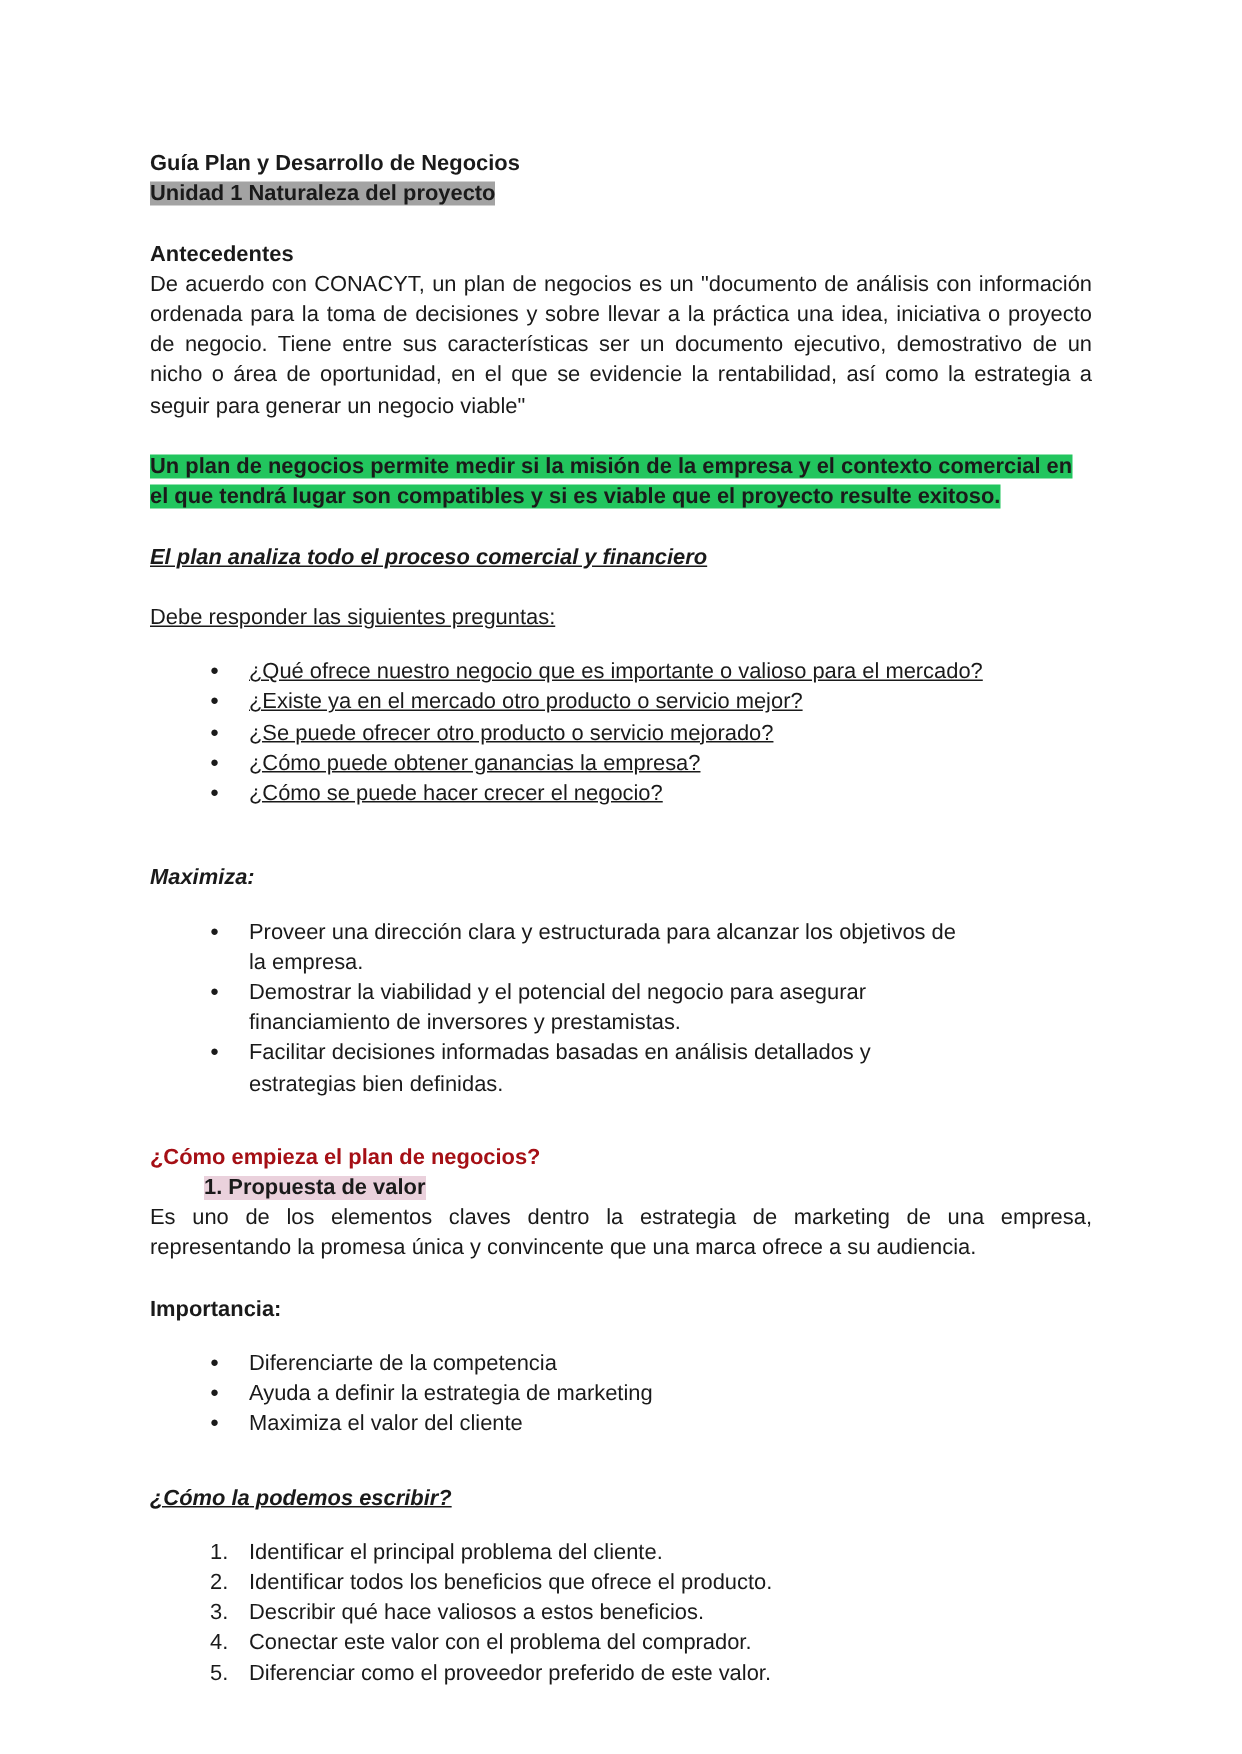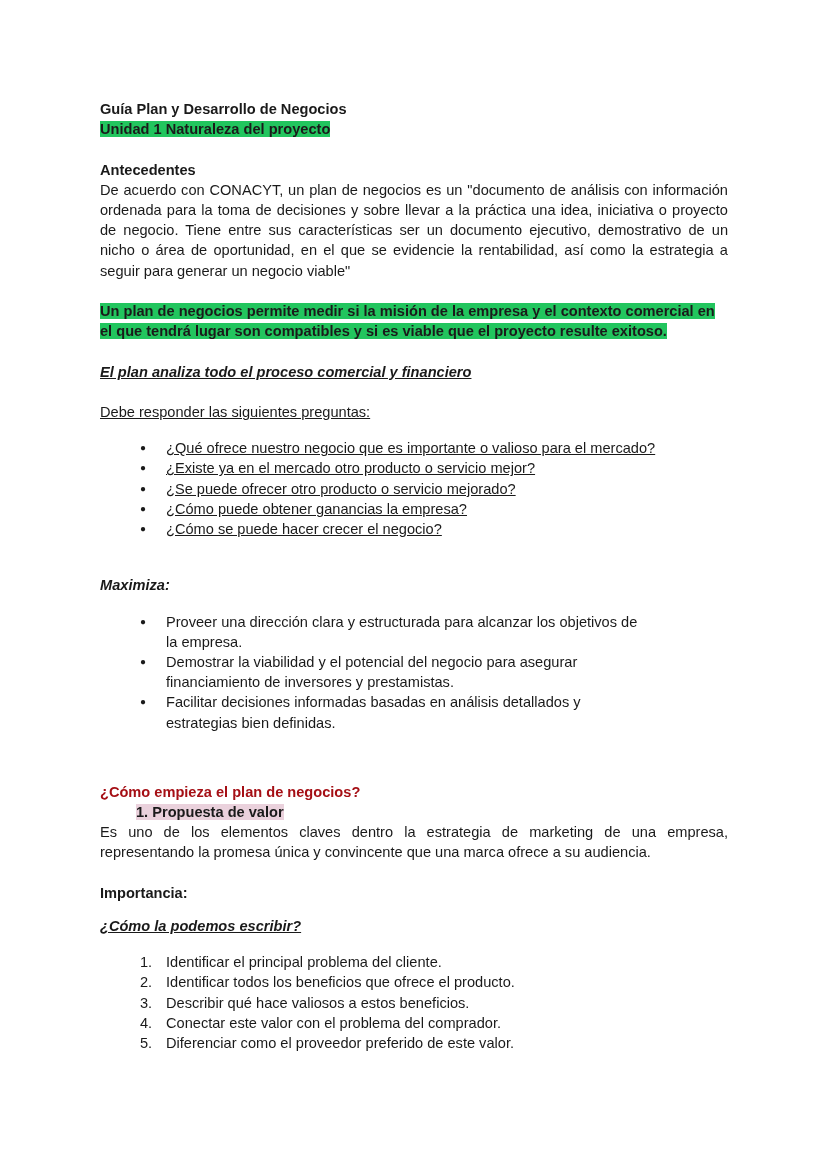--- a/index.html
+++ b/index.html
@@ -1,27 +1,27 @@
 <!DOCTYPE html>
 <html><head>
 <meta charset="utf-8">
 <style>
   html, body { margin: 0; padding: 0; background: #ffffff; }
   body { width: 828px; height: 1169px; position: relative; overflow: hidden;
          font-family: "Liberation Sans", sans-serif; color: #1a1a1a; }
   .page { position: absolute; left: 100px; top: 99px; width: 628px; font-size: 14.6px; line-height: 20.2px; }
   .center { text-align: left; }
   .title { font-weight: bold; }
-  .hl-peach { background: #22c55e; }
+  .hl-peach { background: #a3a3a3; }
   .hl-yellow { background: #22c55e; }
   .hl-pink { background: #ead1dc; margin-left: 36px; }
   .bold { font-weight: bold; }
   .italic { font-style: italic; }
   .under { text-decoration: underline; }
-  .red { color: #a50f15; font-weight: bold; margin-top: 20px; }
+  .red { color: #a50f15; font-weight: bold; }
   .justify { text-align: justify; }
   .gap { height: 20.2px; }
   ul, ol { margin: 16px; padding: 0; list-style: none; }
   li { position: relative; padding-left: 50px; }
   ul li::before { content: "\25CF"; position: absolute; left: 24px; font-size: 10px; top: 0; }
   ol li .num { position: absolute; left: 24px; width: 20px; }
   .gap-sm { height: 13px; }
 </style>
 </head>
 <body>
@@ -58,20 +58,25 @@
     <li>Facilitar decisiones informadas basadas en análisis detallados y estrategias bien definidas.</li>
   </ul>
   <div class="gap-sm"></div>
 
   <div class="red">¿Cómo empieza el plan de negocios?</div>
   <div class="bold"><span class="hl-pink">1. Propuesta de valor</span></div>
   <div class="justify">Es uno de los elementos claves dentro la estrategia de marketing de una empresa, representando la promesa única y convincente que una marca ofrece a su audiencia.</div>
   <div class="gap"></div>
 
   <div class="bold">Importancia:</div>
+  <ul>
+    <li>Diferenciarte de la competencia</li>
+    <li>Ayuda a definir la estrategia de marketing</li>
+    <li>Maximiza el valor del cliente</li>
+  </ul>
   <div class="gap-sm"></div>
 
   <div class="bold italic under">¿Cómo la podemos escribir?</div>
   <ol>
     <li><span class="num">1.</span><span>Identificar el principal problema del cliente.</span></li>
     <li><span class="num">2.</span><span>Identificar todos los beneficios que ofrece el producto.</span></li>
     <li><span class="num">3.</span><span>Describir qué hace valiosos a estos beneficios.</span></li>
     <li><span class="num">4.</span><span>Conectar este valor con el problema del comprador.</span></li>
     <li><span class="num">5.</span><span>Diferenciar como el proveedor preferido de este valor.</span></li>
   </ol>

